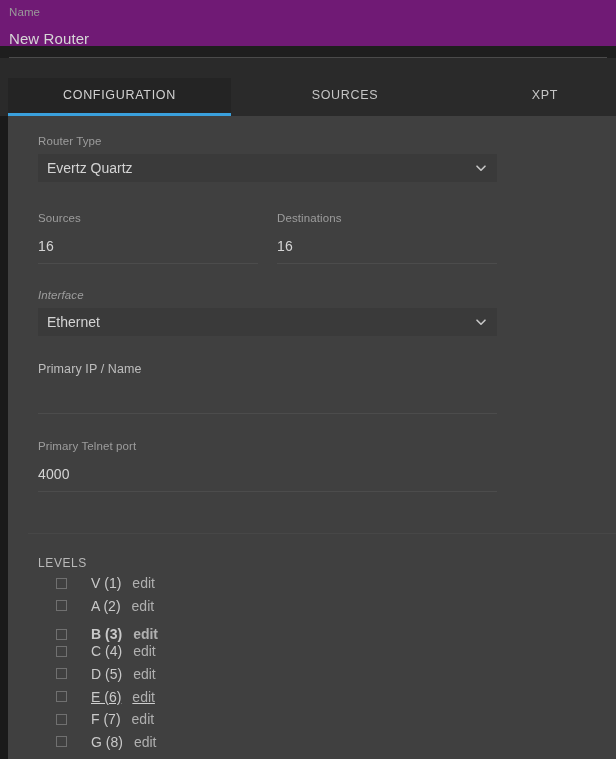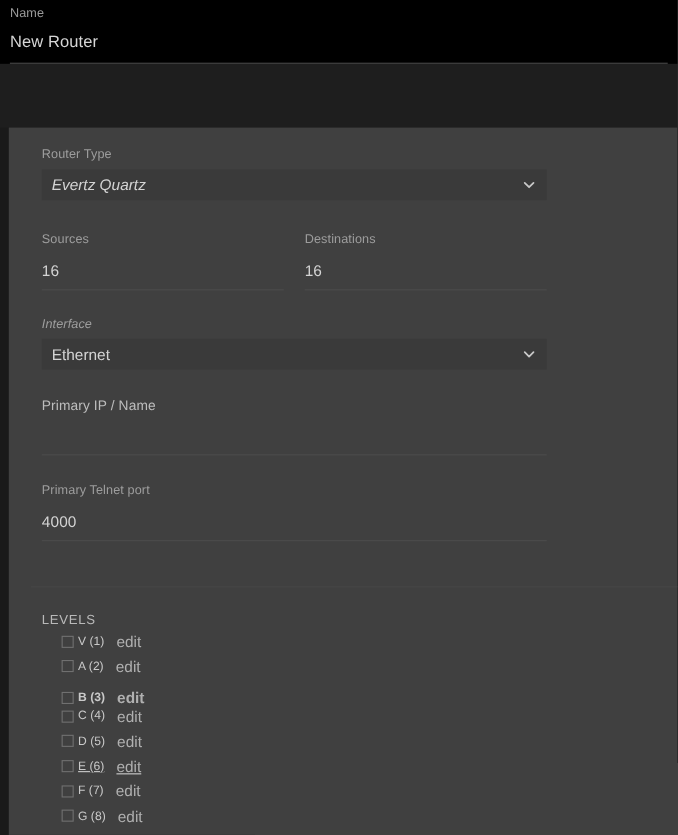--- a/index.html
+++ b/index.html
@@ -21,22 +21,22 @@
     height: 759px;
     background: #1e1e1e;
     box-sizing: border-box;
   }
 
   
   .header {
     position: absolute;
     left: 0; top: 0;
     width: 616px;
-    height: 58px;
-    background: #000000;
+    height: 46px;
+    background: #701a75;
     box-sizing: border-box;
   }
   .name-label {
     position: absolute;
     left: 9px;
     top: 6px;
     font-size: 11.5px;
     color: #9a9a9a;
     letter-spacing: 0.1px;
   }
@@ -192,22 +192,22 @@
   .level-checkbox {
     width: 11px;
     height: 11px;
     border: 1px solid #707070;
     background: transparent;
     box-sizing: border-box;
     flex: none;
     cursor: pointer;
   }
   .level-name {
-    margin-left: 4px;
-    font-size: 11px;
+    margin-left: 24px;
+    font-size: 14px;
     color: #c9c9c9;
     white-space: nowrap;
   }
   .level-edit {
     margin-left: 11px;
     font-size: 14px;
     color: #b0b0b0;
     cursor: pointer;
     white-space: nowrap;
   }
@@ -216,27 +216,39 @@
 <body>
 
 <div class="app">
 
   <div class="header">
     <div class="name-label">Name</div>
     <div class="name-value">New Router</div>
     <div class="name-underline"></div>
   </div>
 
+  <div class="tabbar">
+    <div class="tab tab-config">
+      <span>CONFIGURATION</span>
+      <span class="tab-underline"></span>
+    </div>
+    <div class="tab tab-sources">
+      <span>SOURCES</span>
+    </div>
+    <div class="tab tab-xpt">
+      <span>XPT</span>
+    </div>
+  </div>
 
   <div class="body-area">
     <div class="left-strip"></div>
     <div class="content">
 
       <div class="field-label" style="left:30px; top:19px;">Router Type</div>
-      <div class="select" style="left:30px; top:38px; width:459px; height:28px;font-style:italic;">
+      <div class="select" style="left:30px; top:38px; width:459px; height:28px;">
         <span class="sel-text">Evertz Quartz</span>
         <span class="chev">
           <svg viewBox="0 0 12 12" width="12" height="12">
             <path d="M2 4.2 L6 8.2 L10 4.2" fill="none" stroke="#c8c8c8" stroke-width="1.6" stroke-linecap="round" stroke-linejoin="round"></path>
           </svg>
         </span>
       </div>
 
       <div class="field-label" style="left:30px; top:96px;">Sources</div>
       <div class="field-value" style="left:30px; top:122px;">16</div>

